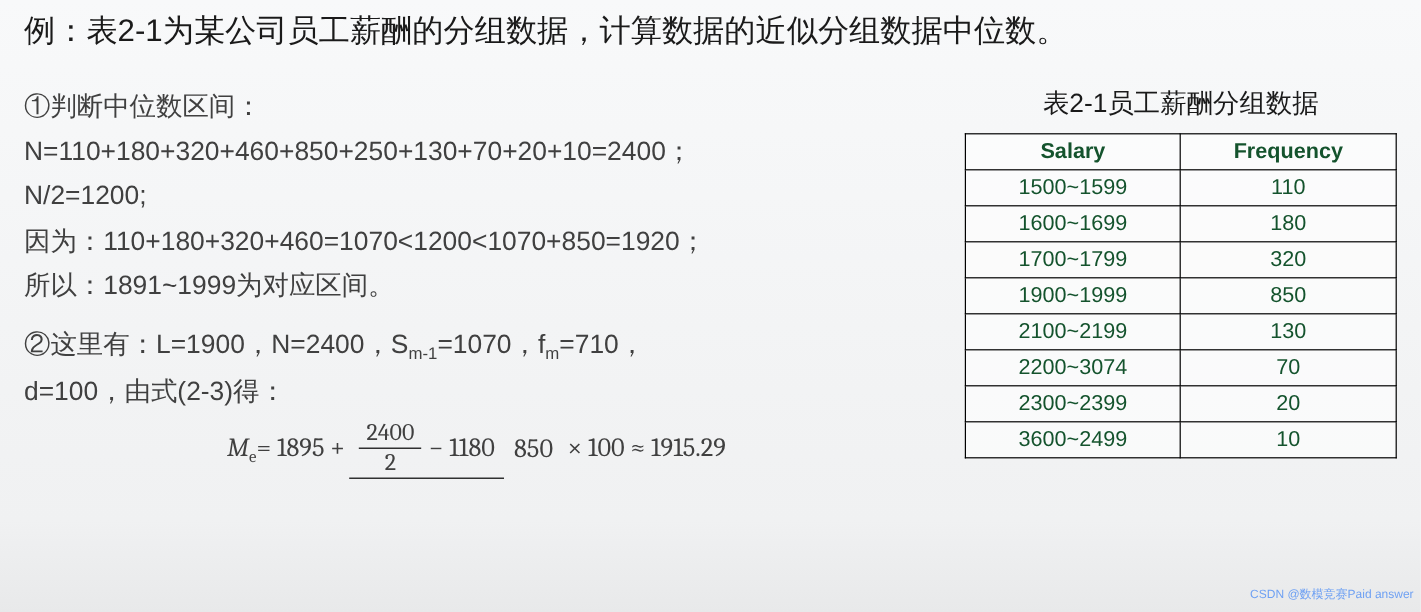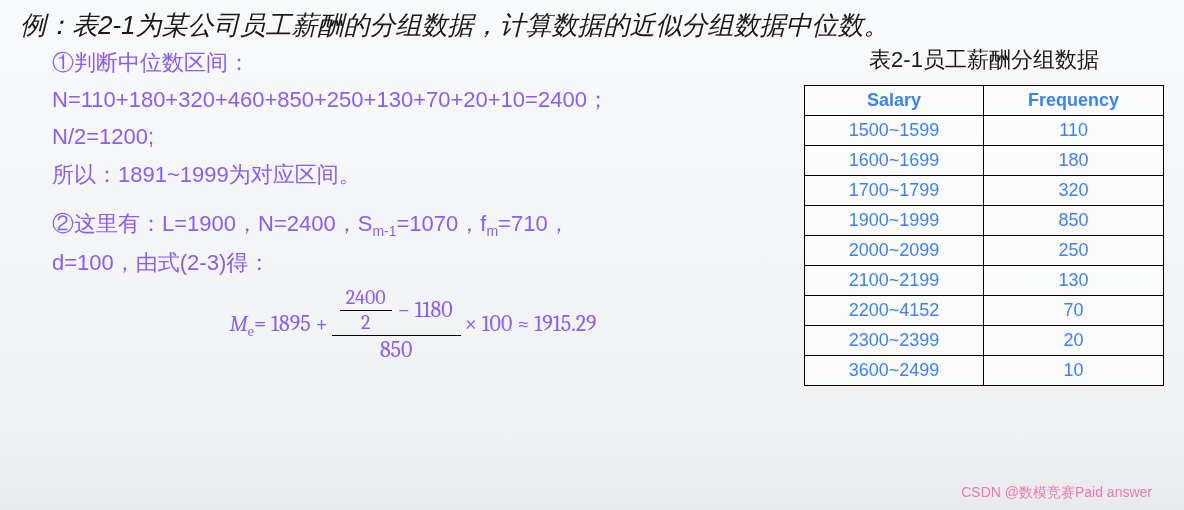--- a/index.html
+++ b/index.html
@@ -8,51 +8,49 @@
       height: 510px;
       font-family: "Microsoft YaHei", "SimSun", sans-serif;
       background: linear-gradient(to bottom, #f8f9fa 0%, #f0f1f2 85%, #e8e9ea 100%);
       padding: 8px 20px;
       position: relative;
       overflow: hidden;
     }
     .title {
       font-size: 26px;
       color: #1a1a1a;
-      margin-bottom: 2px;
+      margin-bottom: 28px;
       font-weight: 400;
-      font-style: italic;
     }
     .content-wrap {
       display: flex;
       gap: 30px;
     }
     .left-col {
       flex: 1;
       font-size: 22px;
-      color: #8b5cf6;
+      color: #404040;
       line-height: 1.6;
-      margin-left: 32px;
     }
     .left-col p { margin-bottom: 2px; }
     .step2-gap { margin-top: 14px; }
     .sub { font-size: 14px; vertical-align: sub; }
     .formula-row {
       display: flex;
       align-items: center;
       justify-content: center;
       margin: 6px 0 2px 0;
       font-family: "Cambria", "Times New Roman", serif;
       font-size: 22px;
       font-style: italic;
     }
     .formula-row .upright { font-style: normal; }
     .frac {
       display: inline-flex;
-      flex-direction: column;
+      flex-direction: row;
       align-items: center;
       vertical-align: middle;
       margin: 0 4px;
       font-style: normal;
     }
     .frac .num, .frac .den {
       padding: 0 8px;
       text-align: center;
       line-height: 1.3;
     }
@@ -81,44 +79,45 @@
     table {
       border-collapse: collapse;
       width: 100%;
       font-size: 18px;
       background: rgba(255,255,255,0.6);
     }
     th, td {
       border: 1.5px solid #000;
       padding: 4px 10px;
       text-align: center;
-      color: #3b82f6;
+      color: #14532d;
     }
     th { font-weight: bold; }
     .watermark {
       position: absolute;
-      right: 32px;
+      right: 6px;
       bottom: 8px;
-      font-size: 14px;
-      color: #ec4899;
+      font-size: 10px;
+      color: #3b82f6;
       opacity: 0.7;
       font-family: Arial, sans-serif;
     }
   </style>
 </head>
 <body>
 
 <div class="title">例：表2-1为某公司员工薪酬的分组数据，计算数据的近似分组数据中位数。</div>
 
 <div class="content-wrap">
 
   <div class="left-col">
     <p>①判断中位数区间：</p>
     <p>N=110+180+320+460+850+250+130+70+20+10=2400；</p>
     <p>N/2=1200;</p>
+    <p>因为：110+180+320+460=1070&lt;1200&lt;1070+850=1920；</p>
     <p>所以：1891~1999为对应区间。</p>
 
     <p class="step2-gap">
       <span>②这里有：L=1900，N=2400，S</span><span class="sub">m-1</span><span>=1070，f</span><span class="sub">m</span><span>=710，</span>
     </p>
     <p>d=100，由式(2-3)得：</p>
 
     <div class="formula-row">
       <span><span>M</span><span class="sub upright">e</span></span>
       <span class="upright"> = 1895 + </span>
@@ -159,29 +158,25 @@
           </tr>
           <tr>
             <td>1700~1799</td>
             <td>320</td>
           </tr>
           <tr>
             <td>1900~1999</td>
             <td>850</td>
           </tr>
           <tr>
-            <td>2000~2099</td>
-            <td>250</td>
-          </tr>
-          <tr>
             <td>2100~2199</td>
             <td>130</td>
           </tr>
           <tr>
-            <td>2200~4152</td>
+            <td>2200~3074</td>
             <td>70</td>
           </tr>
           <tr>
             <td>2300~2399</td>
             <td>20</td>
           </tr>
           <tr>
             <td>3600~2499</td>
             <td>10</td>
           </tr>

